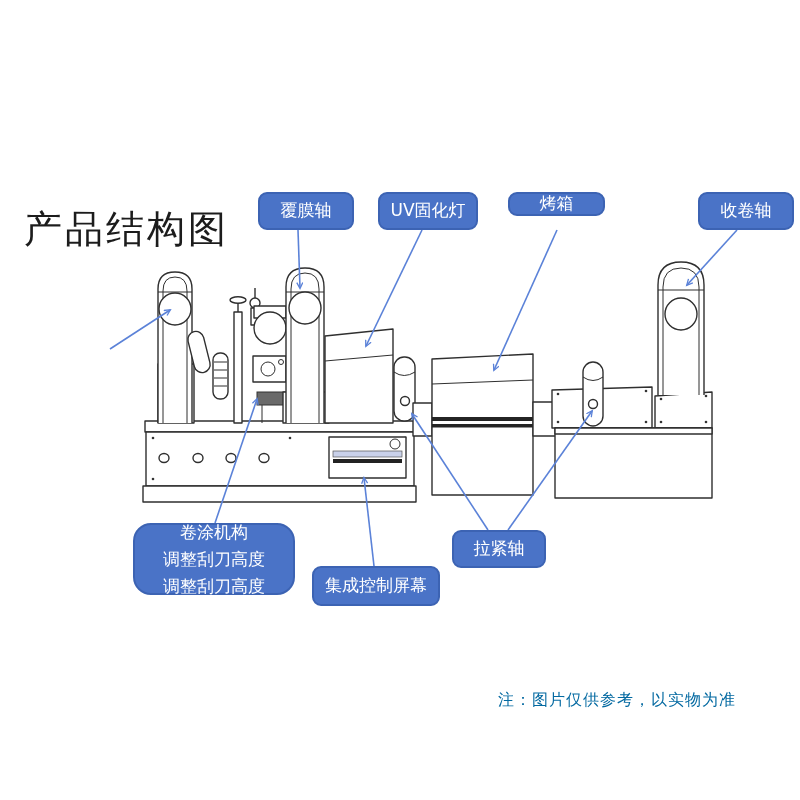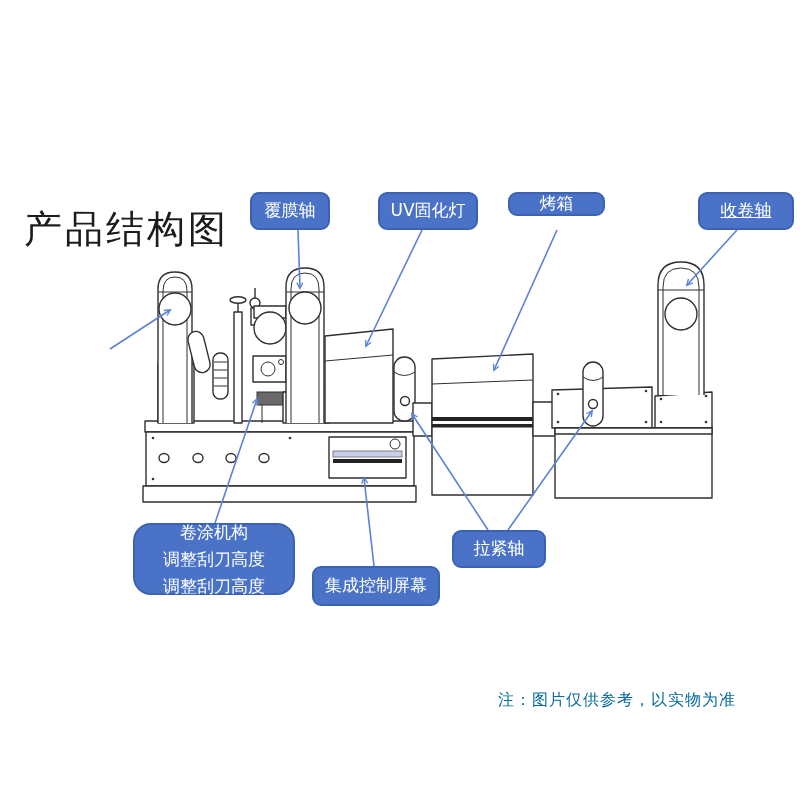--- a/index.html
+++ b/index.html
@@ -6,24 +6,24 @@
   #stage{position:relative;width:800px;height:800px;background:#ffffff;overflow:hidden;
          font-family:"DejaVu Sans","Liberation Sans",sans-serif;border-radius:9px;}
   #diagram-svg{position:absolute;left:0;top:0;}
   .title{position:absolute;left:24px;top:204px;font-size:38px;letter-spacing:3px;
          color:#1c1c1c;font-weight:500;}
   .note{position:absolute;left:498px;top:690px;font-size:16px;color:#0369a1;letter-spacing:1px;}
   .label{position:absolute;background:#4a73c7;border:2px solid #3c63b3;border-radius:9px;
          color:#ffffff;display:flex;align-items:center;justify-content:center;
          font-size:17px;box-sizing:border-box;text-align:center;line-height:1.25;}
   .label.big{border-radius:18px;flex-direction:column;line-height:27px;}
-  .lb-film   {left:250px;top:192px;width:80px;height:38px;}
+  .lb-film   {left:258px;top:192px;width:96px;height:38px;}
   .lb-uv     {left:378px;top:192px;width:100px;height:38px;}
   .lb-oven   {left:508px;top:192px;width:97px;height:24px;}
-  .lb-rewind {left:698px;top:192px;width:96px;height:38px;text-decoration:underline;}
+  .lb-rewind {left:698px;top:192px;width:96px;height:38px;}
   .lb-unwind {left:14px;top:339px;width:96px;height:38px;}
   .lb-coat   {left:133px;top:523px;width:162px;height:72px;}
   .lb-screen {left:312px;top:566px;width:128px;height:40px;}
   .lb-tension{left:452px;top:530px;width:94px;height:38px;}
   .machine-line{stroke:#2f2f2f;fill:#ffffff;stroke-width:1.4;stroke-linejoin:round;}
   .machine-thin{stroke:#2f2f2f;fill:none;stroke-width:1;}
   .arrow{stroke:#5b82d8;stroke-width:1.6;fill:none;}
 </style>
 </head>
 <body>

